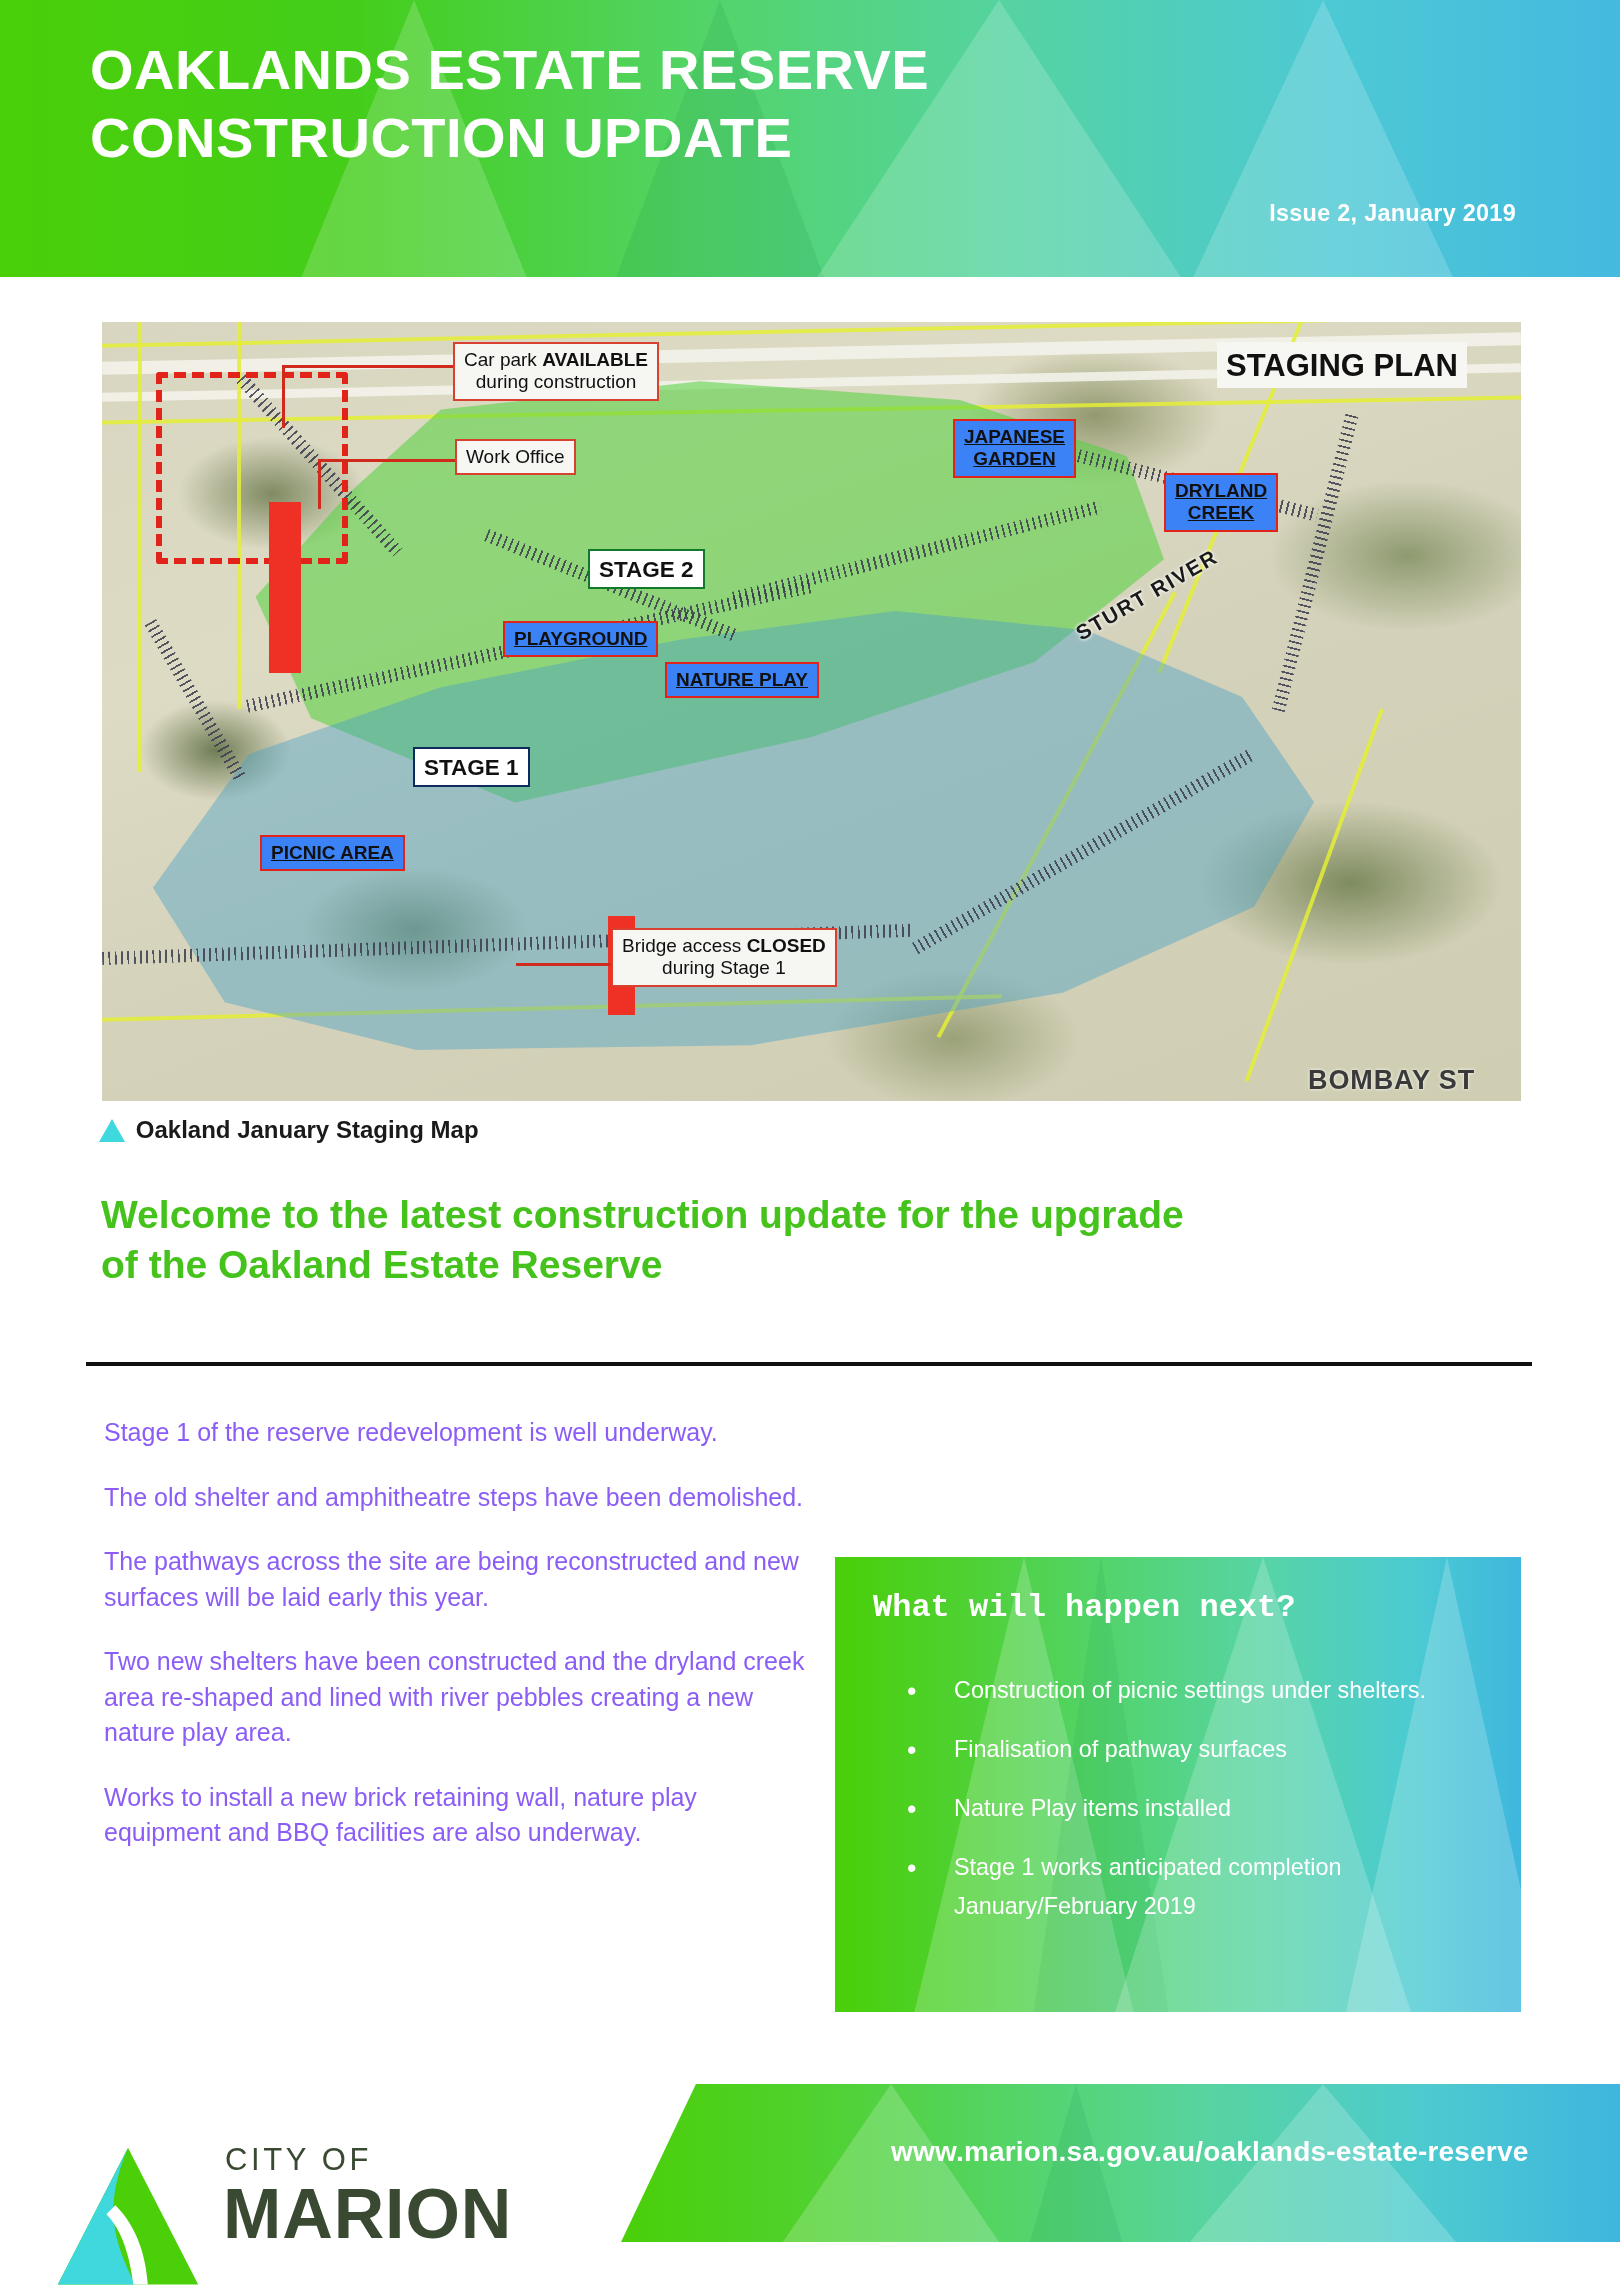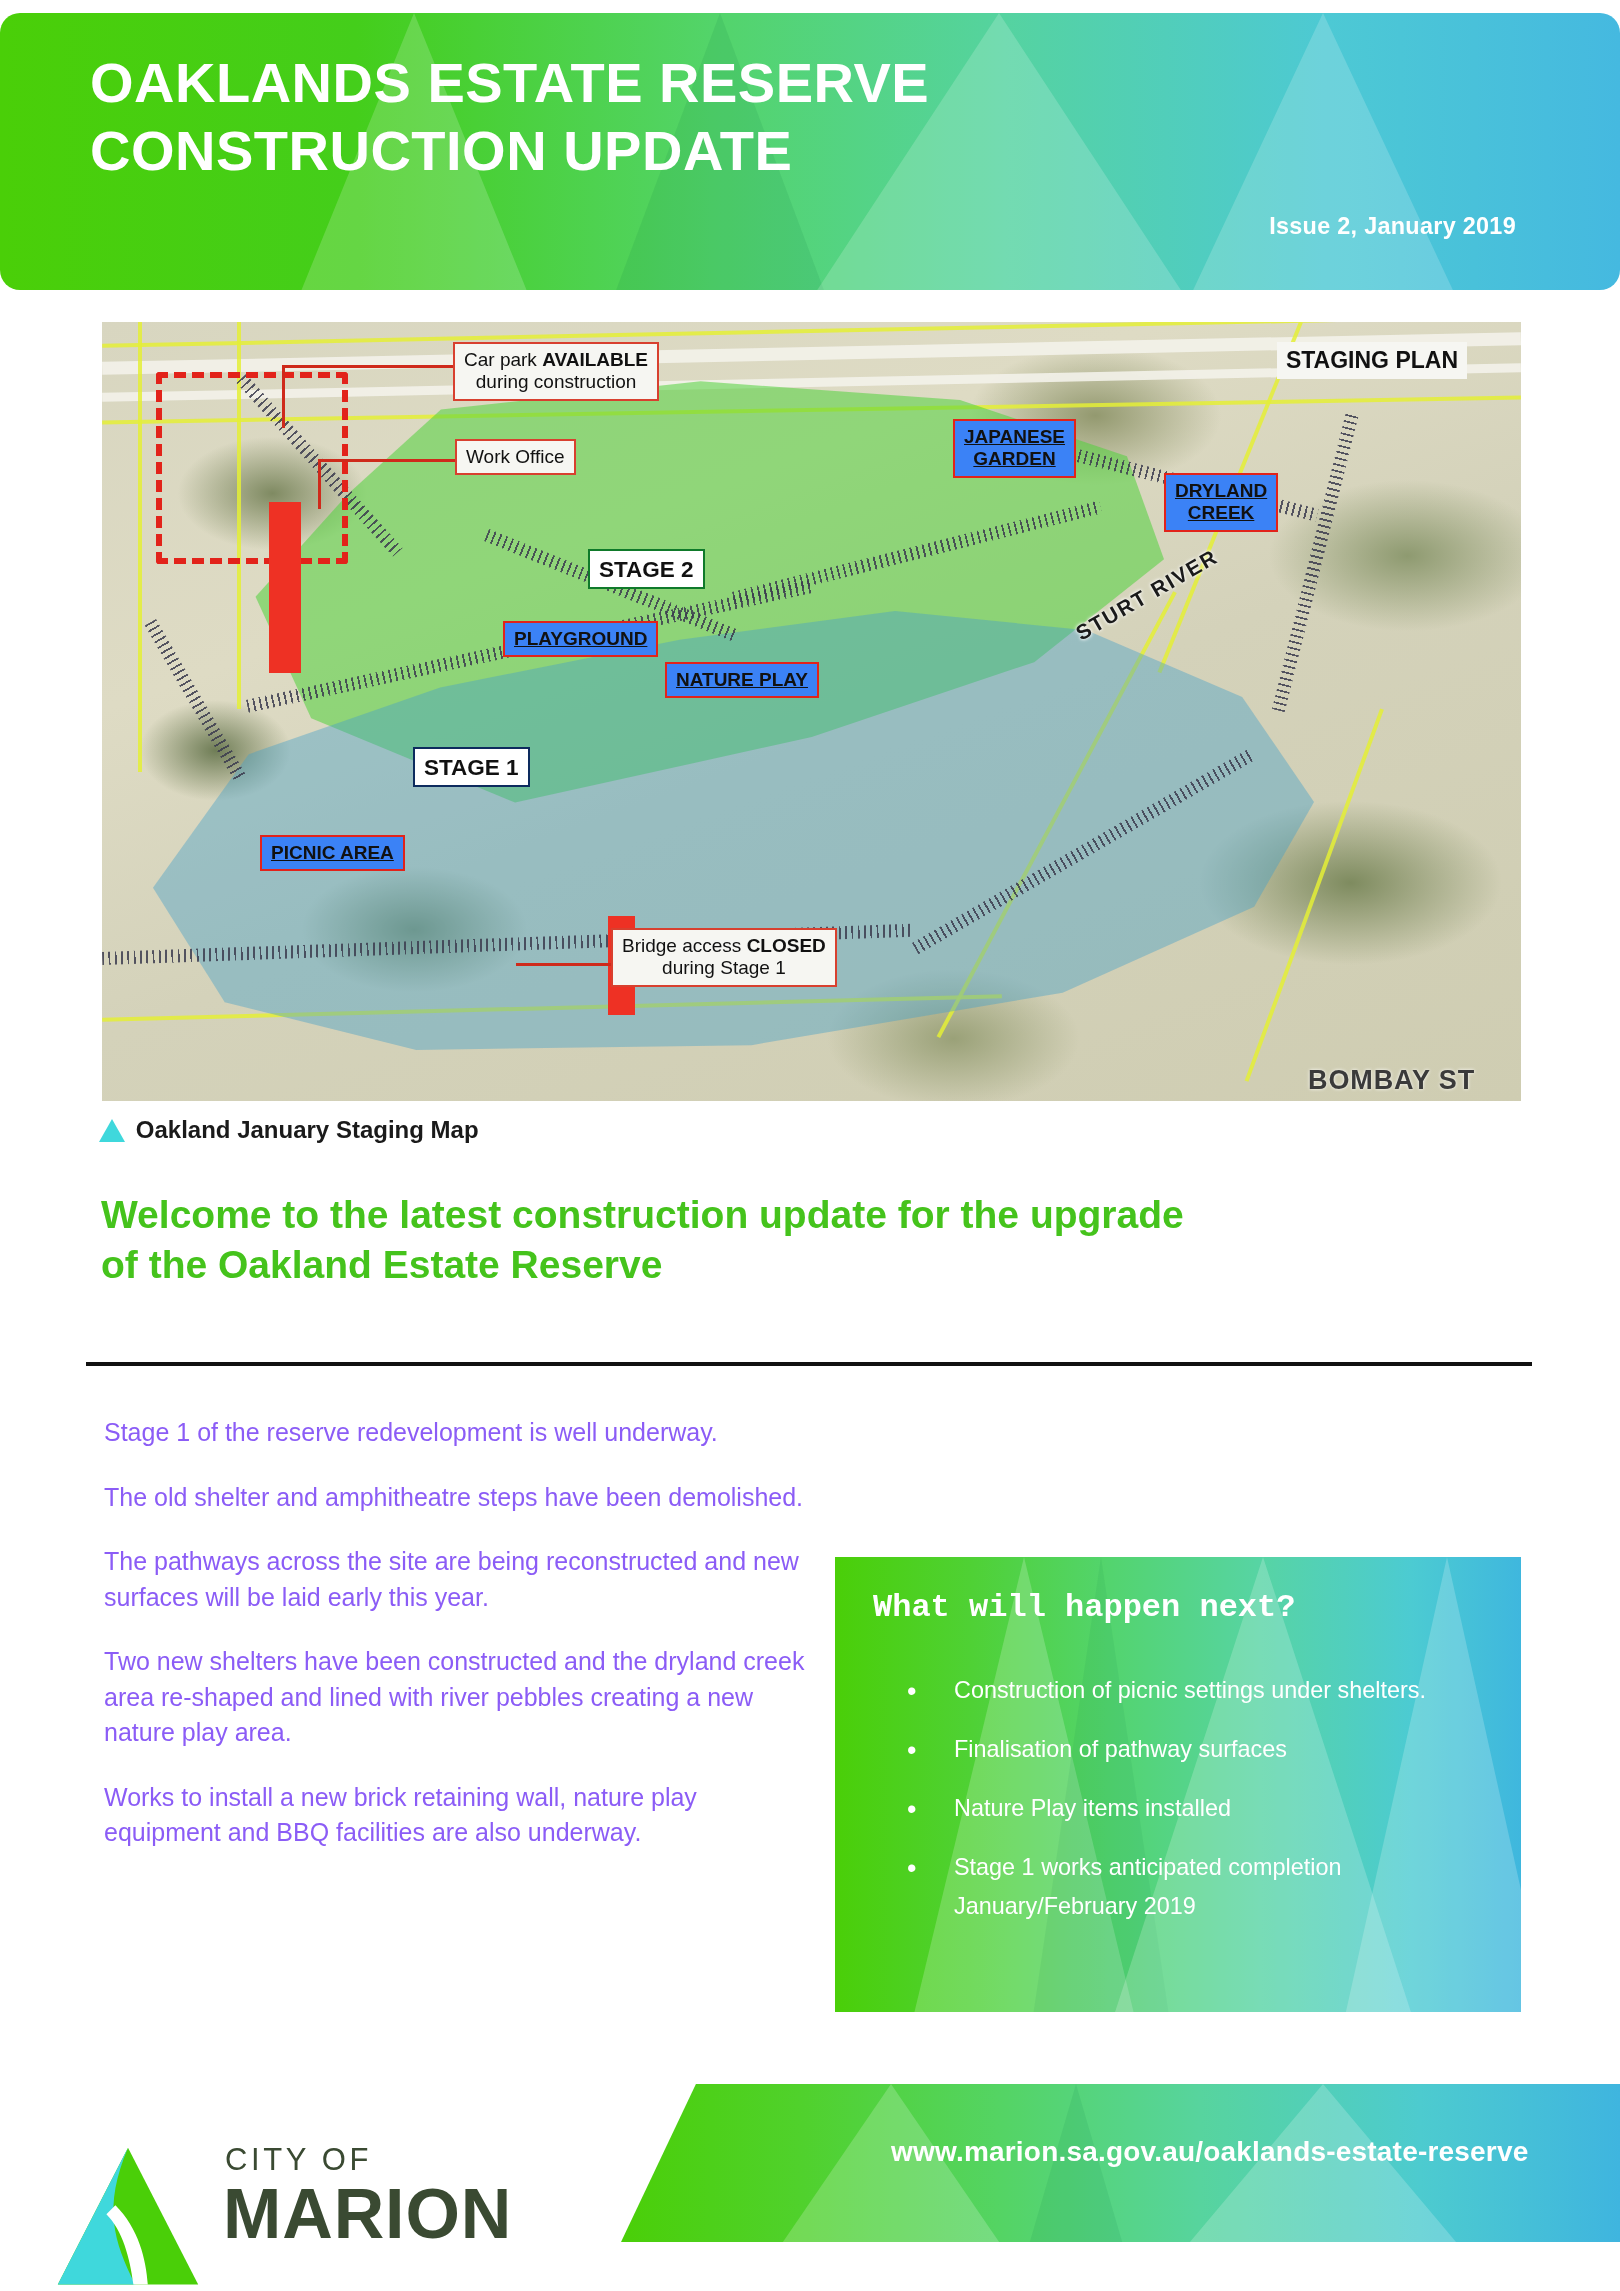--- a/index.html
+++ b/index.html
@@ -8,25 +8,24 @@
   }
   body {
     width: 1620px; height: 2292px;
     position: relative; overflow: hidden;
     font-family: "Liberation Sans", sans-serif;
     color: #231f20;
   }
 
   
   #header {
-    position: absolute; left: 0; top: 13px;
+    position: absolute; left: 0; top: 0;
     width: 1620px; height: 277px;
     background: linear-gradient(90deg, #4ACF08 0%, #44CE1B 22%, #53D46A 44%, #55D3A0 62%, #4DC9D4 82%, #45B9E0 100%);
     overflow: hidden;
-    border-radius: 20px;
   }
   .hdr-tri {
     position: absolute; top: 0;
     width: 0; height: 0;
     border-left: 180px solid transparent;
     border-right: 180px solid transparent;
     border-bottom: 288px solid rgba(255,255,255,0.18);
   }
   .hdr-tri.t1 { left: 297px; border-left-width: 117px; border-right-width: 117px; }
   .hdr-tri.t3 { left: 810px; border-left-width: 189px; border-right-width: 189px; }
@@ -136,21 +135,21 @@
   .map-label {
     position: absolute;
     font-size: 19px; font-weight: bold; color: #111;
     padding: 4.5px 9px; white-space: nowrap; line-height: 1.2;
     text-align: center;
   }
   .lbl-white { background: #f6f6f2; }
   .lbl-orange { background: #3b82f6; border: 2.7px solid #e2231a; text-decoration: underline; }
   .lbl-note { background: #f6f6f2; border: 2.7px solid #d8402f; font-weight: normal; }
   .lbl-note b { font-weight: bold; }
-  #lbl-staging { right: 54px; top: 20px; font-size: 23px; background: #f6f6f2; }
+  #lbl-staging { right: 54px; top: 20px; font-size: 31px; background: #f6f6f2; }
   #lbl-japanese { left: 851px; top: 97px; }
   #lbl-dryland { left: 1062px; top: 151px; }
   #lbl-stage2 { left: 486px; top: 227px; background: #ffffff; border: 2.7px solid #0f7a2a; font-size: 22.5px; }
   #lbl-playground { left: 401px; top: 299px; }
   #lbl-natureplay { left: 563px; top: 340px; }
   #lbl-stage1 { left: 311px; top: 425px; background: #ffffff; border: 2.7px solid #0d2b5e; font-size: 22.5px; }
   #lbl-picnic { left: 158px; top: 513px; }
   #lbl-carpark { left: 351px; top: 20px; }
   #lbl-workoffice { left: 353px; top: 117px; }
   #lbl-bridge { left: 509px; top: 606px; }

